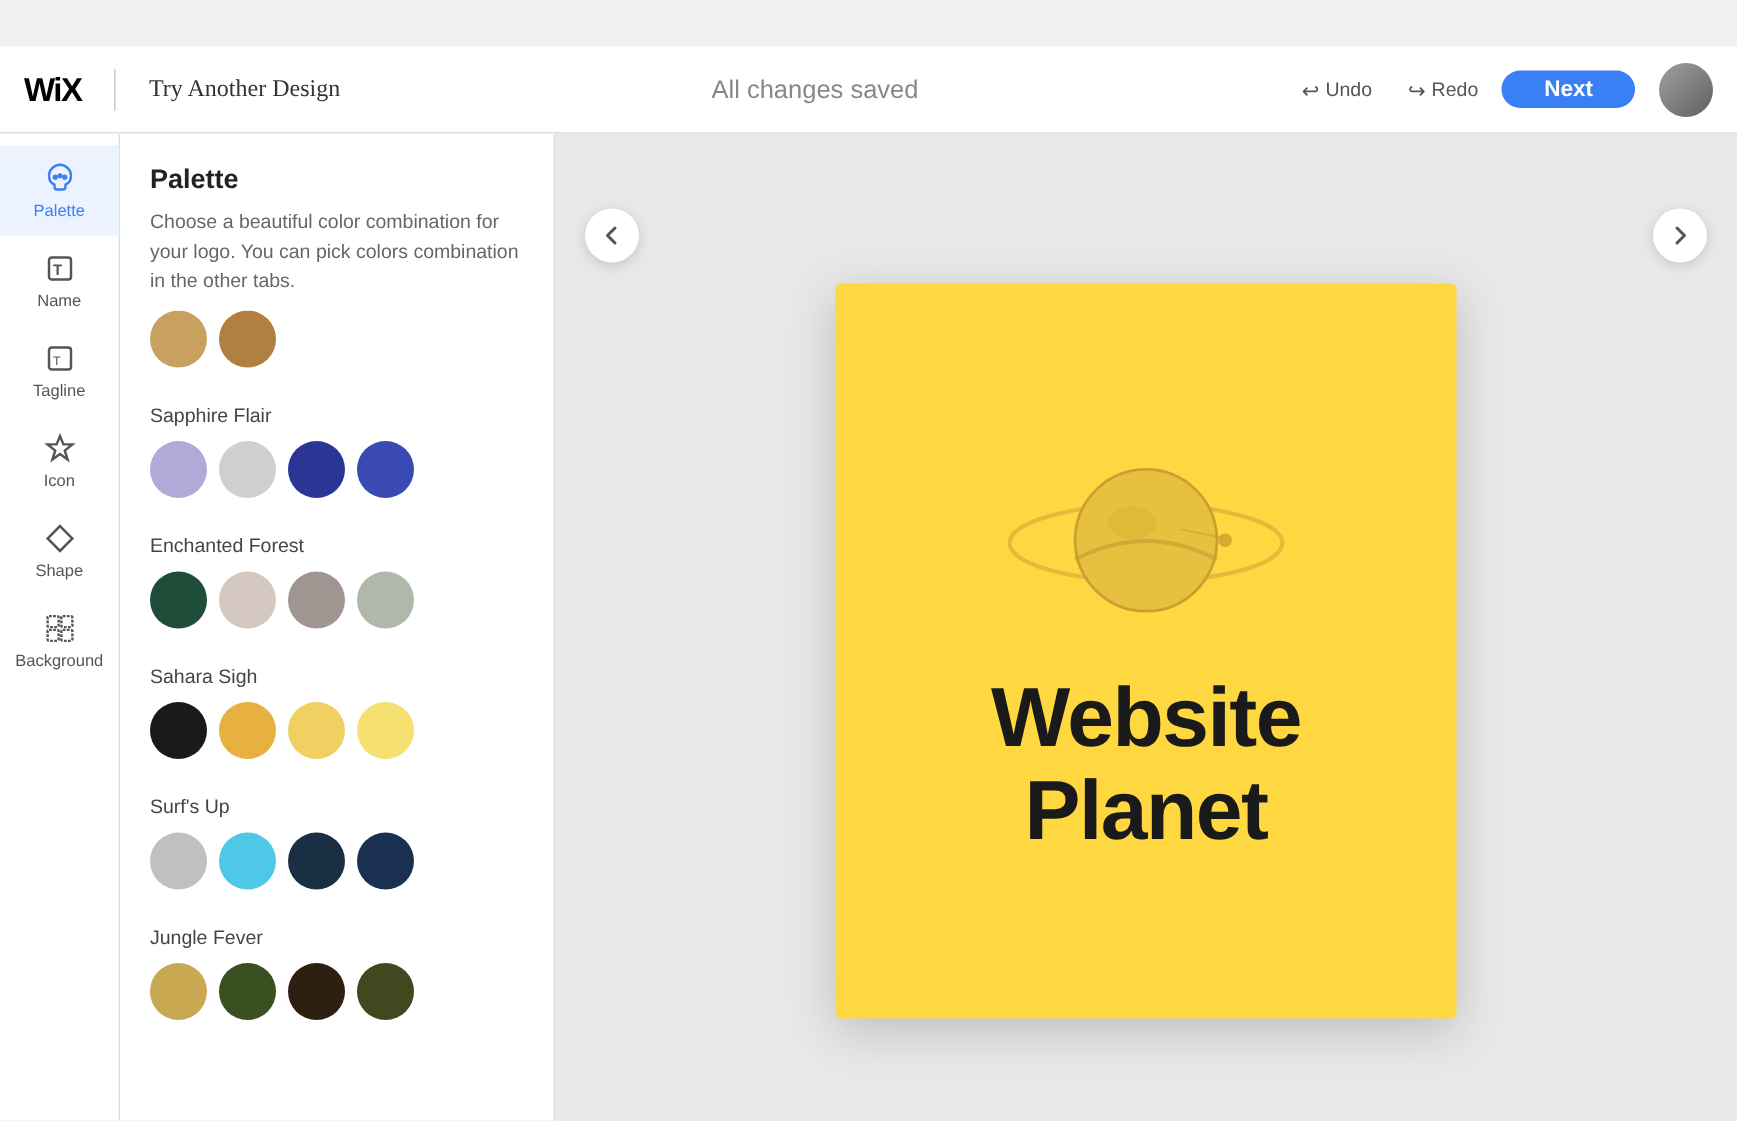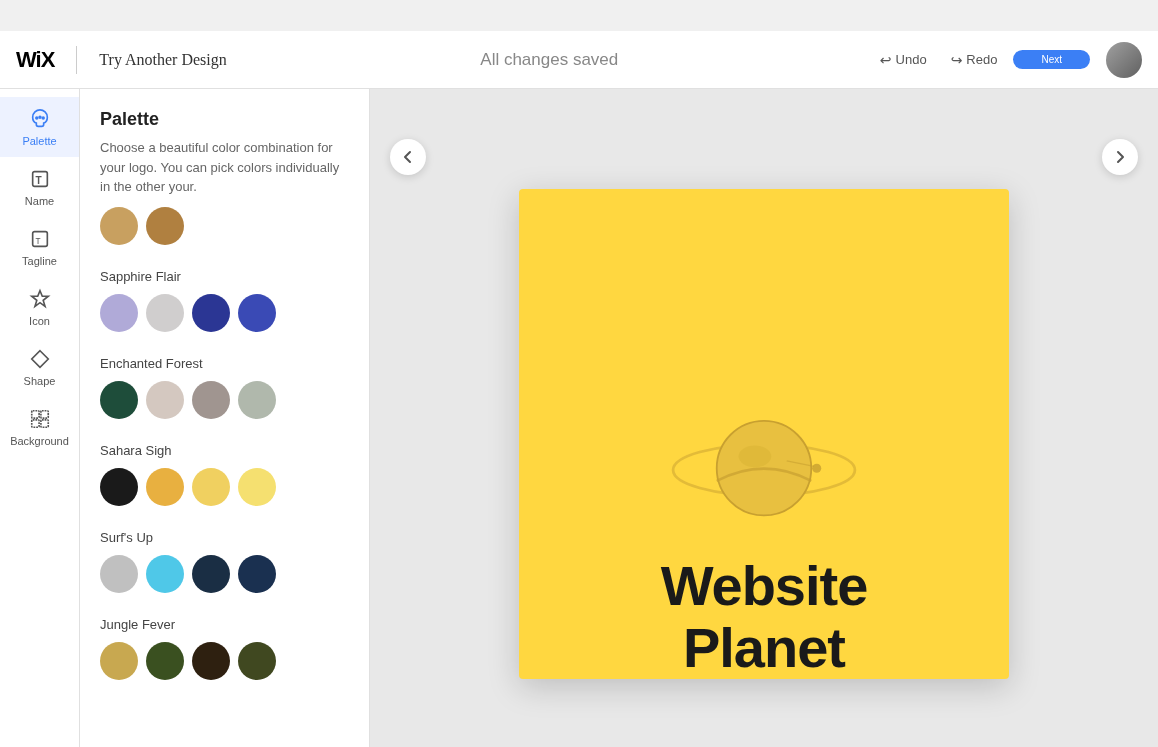--- a/index.html
+++ b/index.html
@@ -67,22 +67,22 @@
       padding: 6px 8px;
       border-radius: 4px;
     }
     .undo-redo-icon { font-size: 14px; }
     .next-btn {
       background: #3b7ff5;
       color: #fff;
       border: none;
       border-radius: 24px;
       padding: 4px 28px;
-      font-size: 10px;
-      font-weight: 400;
+      font-size: 15px;
+      font-weight: 700;
       cursor: pointer;
     }
     .avatar {
       width: 36px;
       height: 36px;
       border-radius: 50%;
       background: #888;
       overflow: hidden;
       margin-left: 8px;
     }
@@ -205,28 +205,28 @@
       justify-content: center;
       cursor: pointer;
       box-shadow: 0 2px 8px rgba(0,0,0,0.15);
       top: 50px;
       z-index: 5;
     }
     .nav-arrow-left { left: 20px; }
     .nav-arrow-right { right: 20px; }
 
     .logo-card {
-      width: 490px;
+      width: 414px;
       height: 490px;
       background: #ffd740;
       border-radius: 4px;
       display: flex;
       flex-direction: column;
       align-items: center;
-      justify-content: flex-end;
+      justify-content: center;
       box-shadow: 0 8px 32px rgba(0,0,0,0.18);
       gap: 10px;
     }
 
     .planet-icon {
       width: 200px;
       height: 130px;
       margin-bottom: 10px;
     }
 
@@ -333,21 +333,21 @@
         </svg>
       </div>
       <span>Background</span>
     </div>
 
   </div>
 
   <div class="panel">
     <div class="panel-header">
       <div class="panel-title">Palette</div>
-      <div class="panel-desc">Choose a beautiful color combination for your logo. You can pick colors individually in the other your.</div>
+      <div class="panel-desc">Choose a beautiful color combination for your logo. You can pick colors combination in the other tabs.</div>
     </div>
     <div class="panel-scroll">
 
       <div class="palette-group">
         <div class="color-swatches">
           <div class="swatch" style="background:#c8a060;"></div>
           <div class="swatch" style="background:#b08040;"></div>
         </div>
       </div>
 

